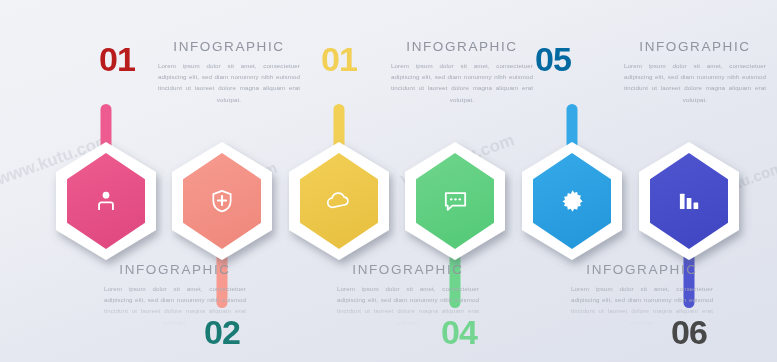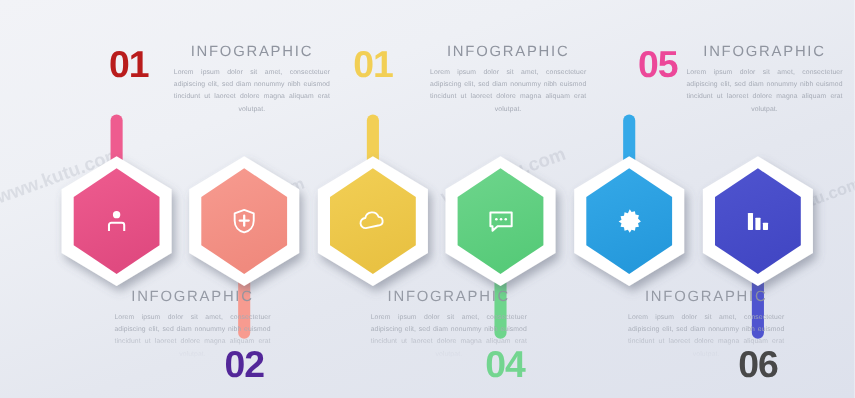--- a/index.html
+++ b/index.html
@@ -218,36 +218,36 @@
         </div>
       </div>
     </div>
 
   <div id="labels">
       <div class="num" style="color: #b91c1c; left: 82px; top: 42px;">01</div>
       <div class="txtblock" style="left: 154px; top: 40px;">
         <div class="head">INFOGRAPHIC</div>
         <div class="body">Lorem ipsum dolor sit amet, consectetuer adipiscing elit, sed diam nonummy nibh euismod tincidunt ut laoreet dolore magna aliquam erat volutpat.</div>
       </div>
-      <div class="num" style="color: #4c1d95; left: 187px; top: 315px; opacity: 0.95;">02</div>
+      <div class="num" style="color: #0f766e; left: 187px; top: 315px; opacity: 0.95;">02</div>
       <div class="txtblock reflect" style="left: 100px; top: 263px;">
         <div class="head">INFOGRAPHIC</div>
         <div class="body">Lorem ipsum dolor sit amet, consectetuer adipiscing elit, sed diam nonummy nibh euismod tincidunt ut laoreet dolore magna aliquam erat volutpat.</div>
       </div>
       <div class="num" style="color: rgb(242, 207, 85); left: 304px; top: 42px;">01</div>
       <div class="txtblock" style="left: 387px; top: 40px;">
         <div class="head">INFOGRAPHIC</div>
         <div class="body">Lorem ipsum dolor sit amet, consectetuer adipiscing elit, sed diam nonummy nibh euismod tincidunt ut laoreet dolore magna aliquam erat volutpat.</div>
       </div>
       <div class="num" style="color: rgb(110, 213, 140); left: 424px; top: 315px; opacity: 0.95;">04</div>
       <div class="txtblock reflect" style="left: 333px; top: 263px;">
         <div class="head">INFOGRAPHIC</div>
         <div class="body">Lorem ipsum dolor sit amet, consectetuer adipiscing elit, sed diam nonummy nibh euismod tincidunt ut laoreet dolore magna aliquam erat volutpat.</div>
       </div>
-      <div class="num" style="color: #ec4899; left: 563px; top: 42px;">05</div>
+      <div class="num" style="color: #0369a1; left: 518px; top: 42px;">05</div>
       <div class="txtblock" style="left: 620px; top: 40px;">
         <div class="head">INFOGRAPHIC</div>
         <div class="body">Lorem ipsum dolor sit amet, consectetuer adipiscing elit, sed diam nonummy nibh euismod tincidunt ut laoreet dolore magna aliquam erat volutpat.</div>
       </div>
       <div class="num" style="color: #404040; left: 654px; top: 315px; opacity: 0.95;">06</div>
       <div class="txtblock reflect" style="left: 567px; top: 263px;">
         <div class="head">INFOGRAPHIC</div>
         <div class="body">Lorem ipsum dolor sit amet, consectetuer adipiscing elit, sed diam nonummy nibh euismod tincidunt ut laoreet dolore magna aliquam erat volutpat.</div>
       </div>
     </div>

